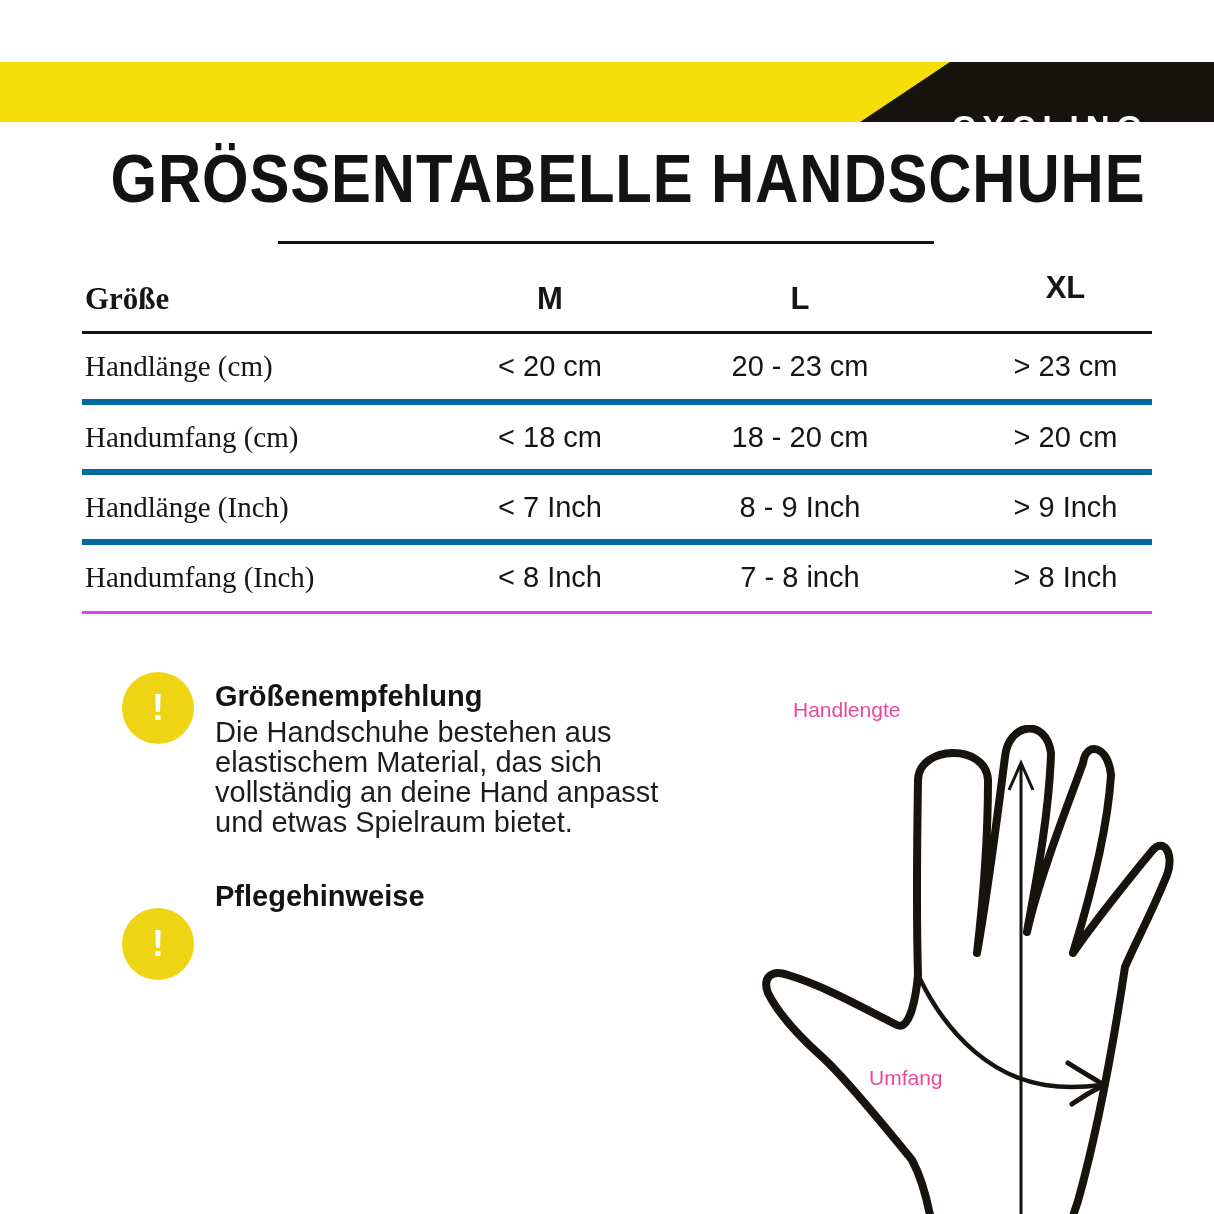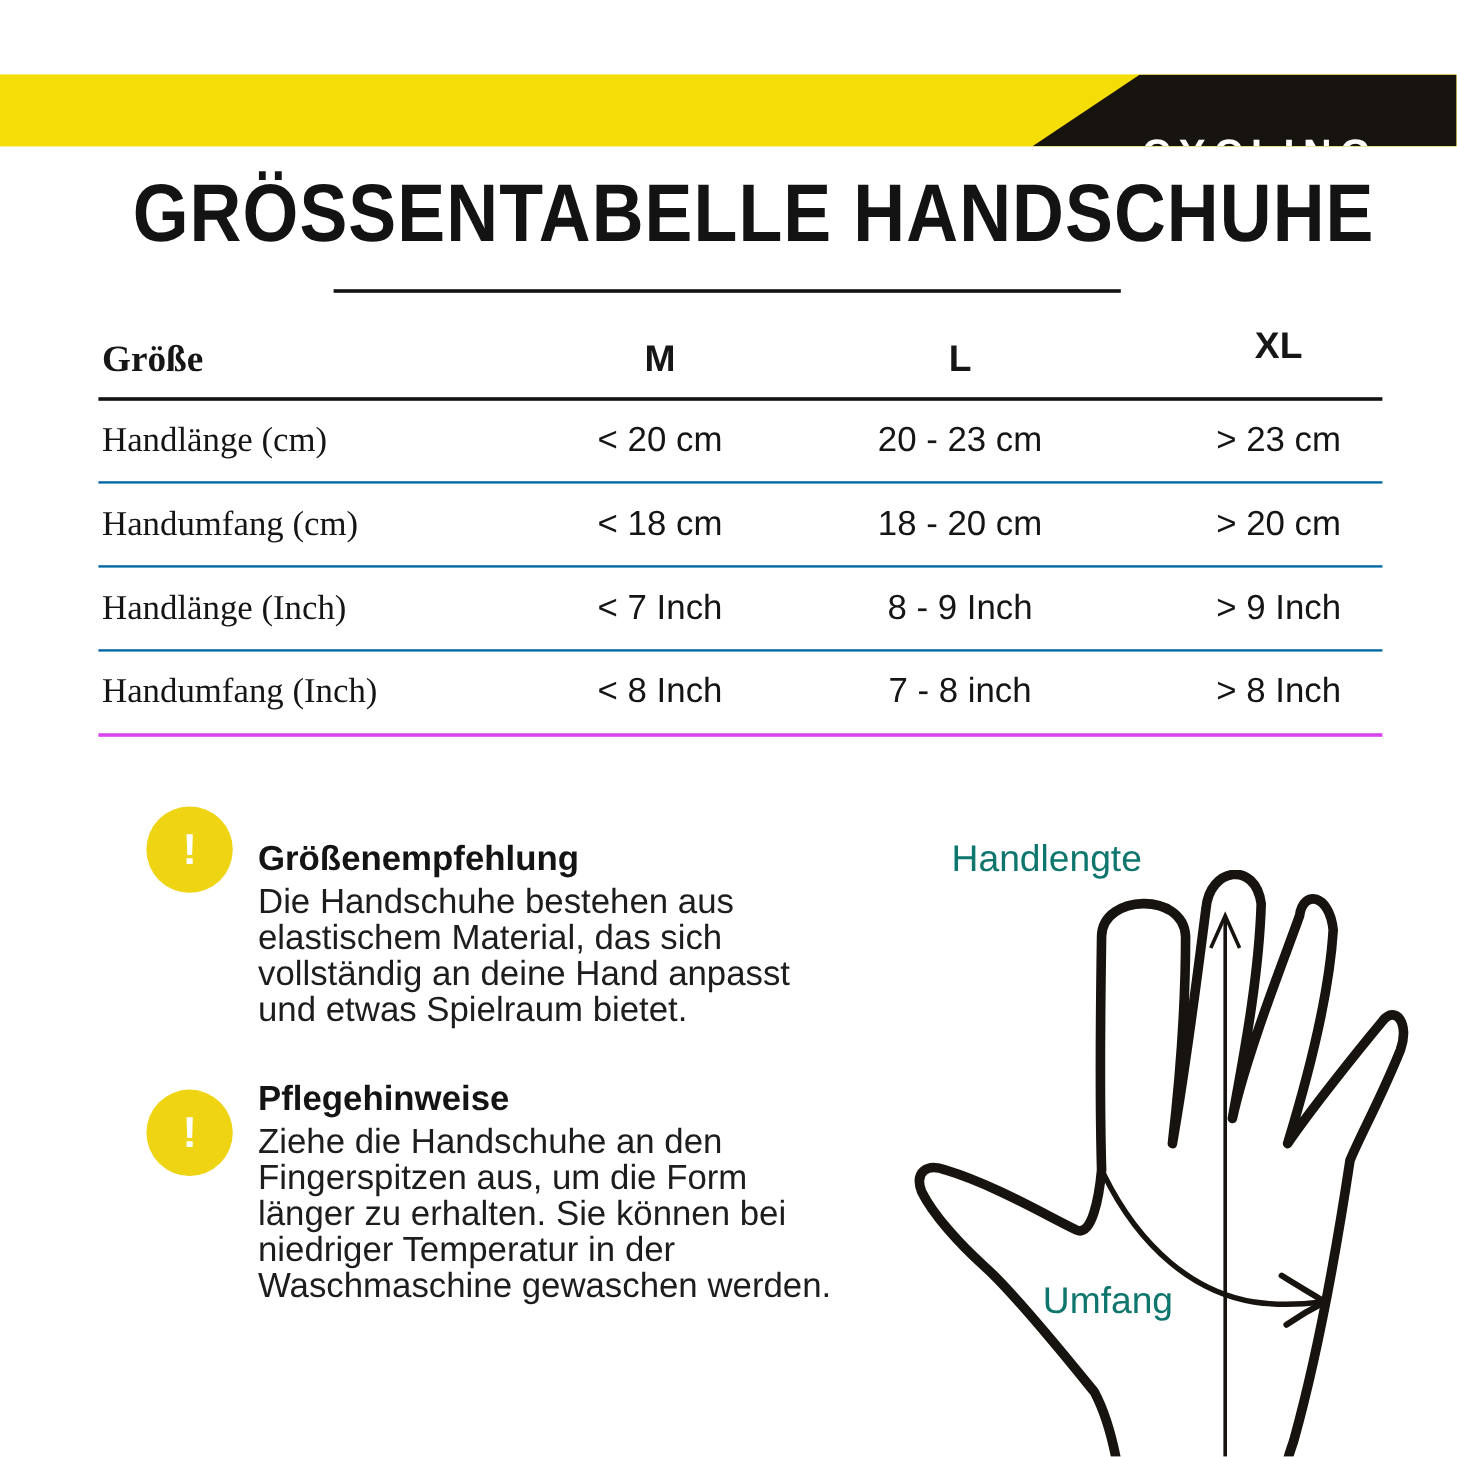--- a/index.html
+++ b/index.html
@@ -30,43 +30,43 @@
     transform:scaleX(0.88); transform-origin:50% 0; white-space:nowrap; letter-spacing:1px;
   }
   .title-rule { position:absolute; left:278px; top:241px; width:656px; height:3px; background:#131313; }
 
   
   table.size-table {
     position:absolute; left:82px; top:268px; width:1070px;
     border-collapse:collapse; table-layout:fixed;
   }
   .size-table thead tr { height:64px; border-bottom:3px solid #131313; }
-  .size-table tbody tr { height:70px; border-bottom:2px solid #0369a1; }
+  .size-table tbody tr { height:70px; border-bottom:6px solid #0369a1; }
   .size-table tbody tr:last-child { border-bottom:3px solid #d946ef; }
   .size-table th { font-size:31px; font-weight:bold; vertical-align:middle; }
   .size-table td { font-size:29px; font-weight:normal; vertical-align:middle; color:#151515; }
   .size-table th.c0, .size-table td.c0 { text-align:left; padding-left:3px;font-family:Liberation Serif, serif; }
   .size-table th.c1, .size-table td.c1,
   .size-table th.c2, .size-table td.c2 { text-align:center; }
   .size-table th.c3, .size-table td.c3 { text-align:center; padding-left:34px; }
   .xl-raise { position:relative; top:-11px; display:inline-block; }
 
   
   .note-icon {
     position:absolute; left:122px; width:72px; height:72px; border-radius:50%;
     background:#EFD414; color:#ffffff; display:flex; align-items:center; justify-content:center;
     font-size:36px; font-weight:bold;
   }
-  .note-text { position:absolute; left:215px; width:580px;margin-top:20px; }
+  .note-text { position:absolute; left:215px; width:580px; }
   .note-title { font-size:29px; font-weight:bold; line-height:41px; color:#141414; }
   .note-body  { font-size:29px; line-height:30px; white-space:pre-line; color:#1d1d1d; }
 
   
   .hand-svg { position:absolute; left:740px; top:725px; width:474px; height:489px; }
-  .diagram-label { position:absolute; font-size:31px; color:#0f766e; white-space:nowrap; }
+  .diagram-label { position:absolute; font-size:21px; color:#ec4899; white-space:nowrap; }
   .lbl-length { left:793px; top:698px; }
   .lbl-umfang { left:869px; top:1066px; }
 </style>
 </head>
 <body>
 
 <div class="page">
 
   <header class="banner">
     <div class="banner-black">
@@ -129,25 +129,20 @@
 elastischem Material, das sich
 vollständig an deine Hand anpasst
 und etwas Spielraum bietet.</div>
   </div>
 
   <div class="note-icon" style="top:908px">
     <span>!</span>
   </div>
   <div class="note-text" style="top:876px">
     <div class="note-title">Pflegehinweise</div>
-    <div class="note-body">Ziehe die Handschuhe an den
-Fingerspitzen aus, um die Form
-länger zu erhalten. Sie können bei
-niedriger Temperatur in der
-Waschmaschine gewaschen werden.</div>
   </div>
 
   <svg class="hand-svg" viewBox="0 0 474 489" fill="none" xmlns="http://www.w3.org/2000/svg">
 
     <path d="M 190,490
          C 186,470 180,450 172,435
          C 150,408 105,352 80,330
          C 60,312 38,288 28,268
          C 22,252 32,244 48,250
          C 88,262 132,288 157,300

